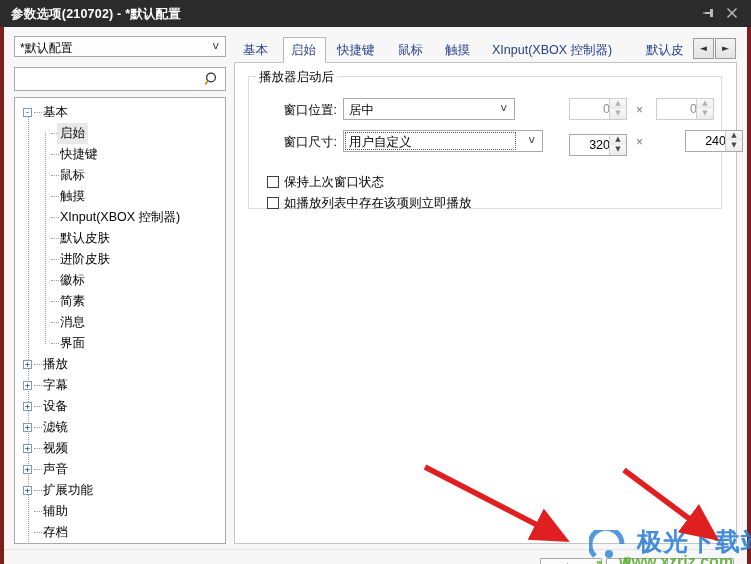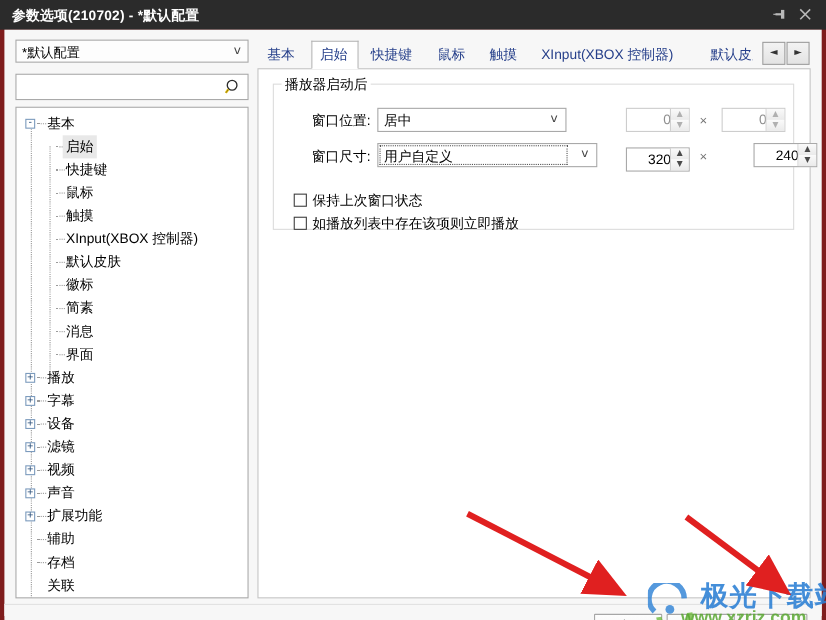--- a/index.html
+++ b/index.html
@@ -482,20 +482,24 @@
             <span class="dots"></span>
             <span class="lbl">触摸</span>
           </div>
           <div class="tnode child">
             <span class="dots"></span>
             <span class="lbl">XInput(XBOX 控制器)</span>
           </div>
           <div class="tnode child">
             <span class="dots"></span>
             <span class="lbl">默认皮肤</span>
+          </div>
+          <div class="tnode child">
+            <span class="dots"></span>
+            <span class="lbl">进阶皮肤</span>
           </div>
           <div class="tnode child">
             <span class="dots"></span>
             <span class="lbl">徽标</span>
           </div>
           <div class="tnode child">
             <span class="dots"></span>
             <span class="lbl">简素</span>
           </div>
           <div class="tnode child">

